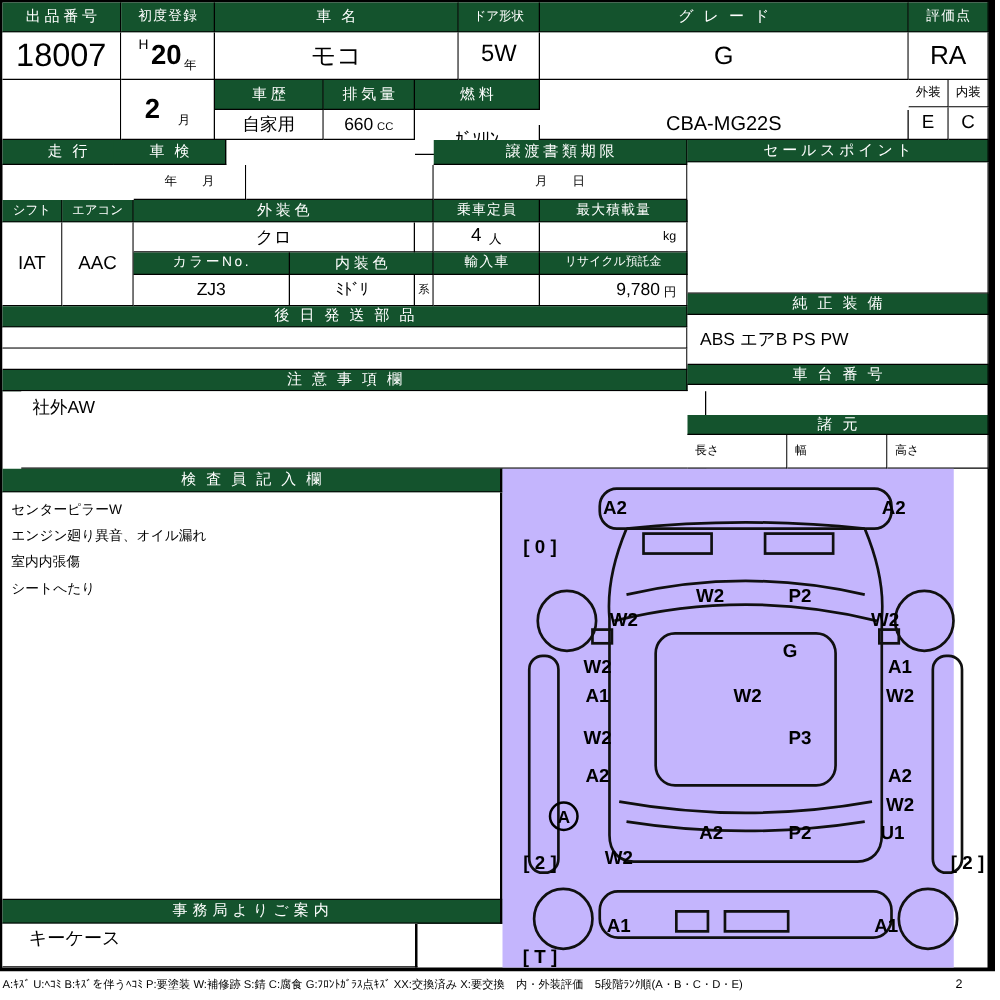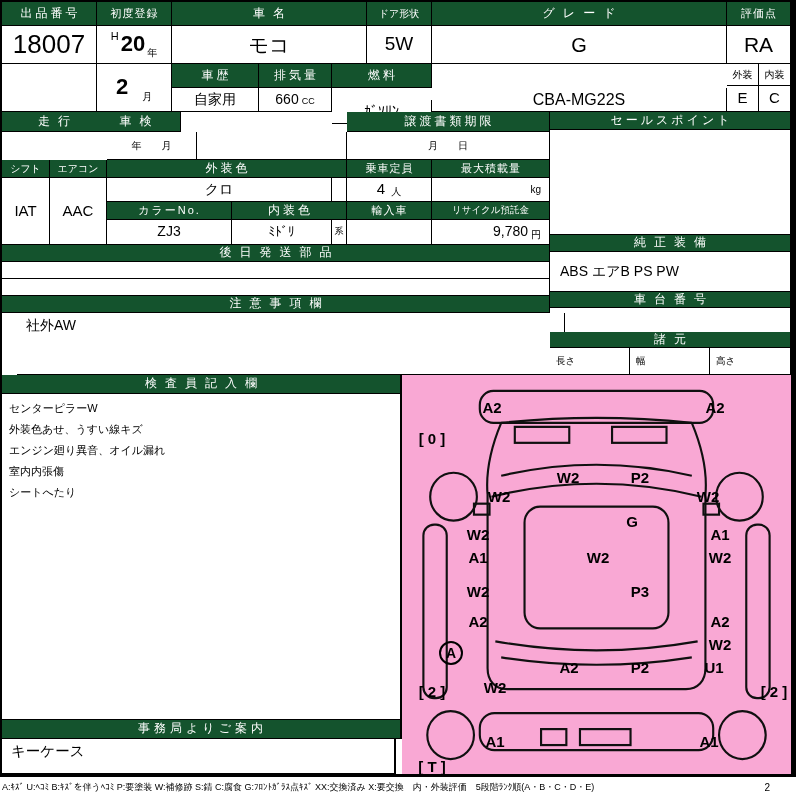--- a/index.html
+++ b/index.html
@@ -136,29 +136,28 @@
   <div class="cell hdr wide" style="left:548px;top:290px;width:241px;height:16px">車台番号</div>
 
   <div class="cell hdr wide" style="left:548px;top:330px;width:241px;height:16px">諸元</div>
   <div class="cell left" style="left:548px;top:346px;width:80px;height:27px;font-size:9.5px;padding-left:6px">長さ</div>
   <div class="cell left" style="left:628px;top:346px;width:80px;height:27px;font-size:9.5px;padding-left:6px">幅</div>
   <div class="cell left" style="left:708px;top:346px;width:81px;height:27px;font-size:9.5px;padding-left:6px">高さ</div>
 
   <div class="cell hdr wide thickR" style="left:0;top:373px;width:400px;height:19px">検査員記入欄</div>
   <div class="cell thickR" style="left:0;top:392px;width:400px;height:326px;display:block;padding:4px 7px">
       <div class="note-line">センターピラーW</div>
-      <div class="note-line">外装色あせ、うすい線キズ</div>
       <div class="note-line">エンジン廻り異音、オイル漏れ</div>
       <div class="note-line">室内内張傷</div>
       <div class="note-line">シートへたり</div>
     </div>
   <div class="cell hdr thickR" style="left:0;top:718px;width:400px;height:19px;letter-spacing:4px">事務局よりご案内</div>
-  <div class="cell left topalign thickR" style="left:0;top:737px;width:394px;height:35px;font-size:14.5px;padding:5px 9px">キーケース</div>
-
-  <div style="position:absolute;left:400px;top:373px;width:389px;height:399px;background:#f9a8d4">
+  <div class="cell left topalign thickR" style="left:0;top:737px;width:332px;height:35px;font-size:14.5px;padding:5px 21px">キーケース</div>
+
+  <div style="position:absolute;left:400px;top:373px;width:361px;height:399px;background:#c4b5fd">
     <svg width="389" height="399" viewBox="0 0 400 400" preserveAspectRatio="none" fill="none" stroke="#101010" stroke-width="2.2">
 
       <rect x="80" y="16" width="240" height="32" rx="14"></rect>
       <rect x="116" y="52" width="56" height="16"></rect>
       <rect x="216" y="52" width="56" height="16"></rect>
 
       <path d="M 102 48 C 90 76 86 98 88 120 L 88 294 C 88 307 96 315 108 315 L 292 315 C 304 315 312 307 312 294 L 312 120 C 314 98 310 76 298 48"></path>
       <path d="M 102 48 Q 200 38 298 48"></path>
 
       <path d="M 92 122 Q 200 96 308 122"></path>

